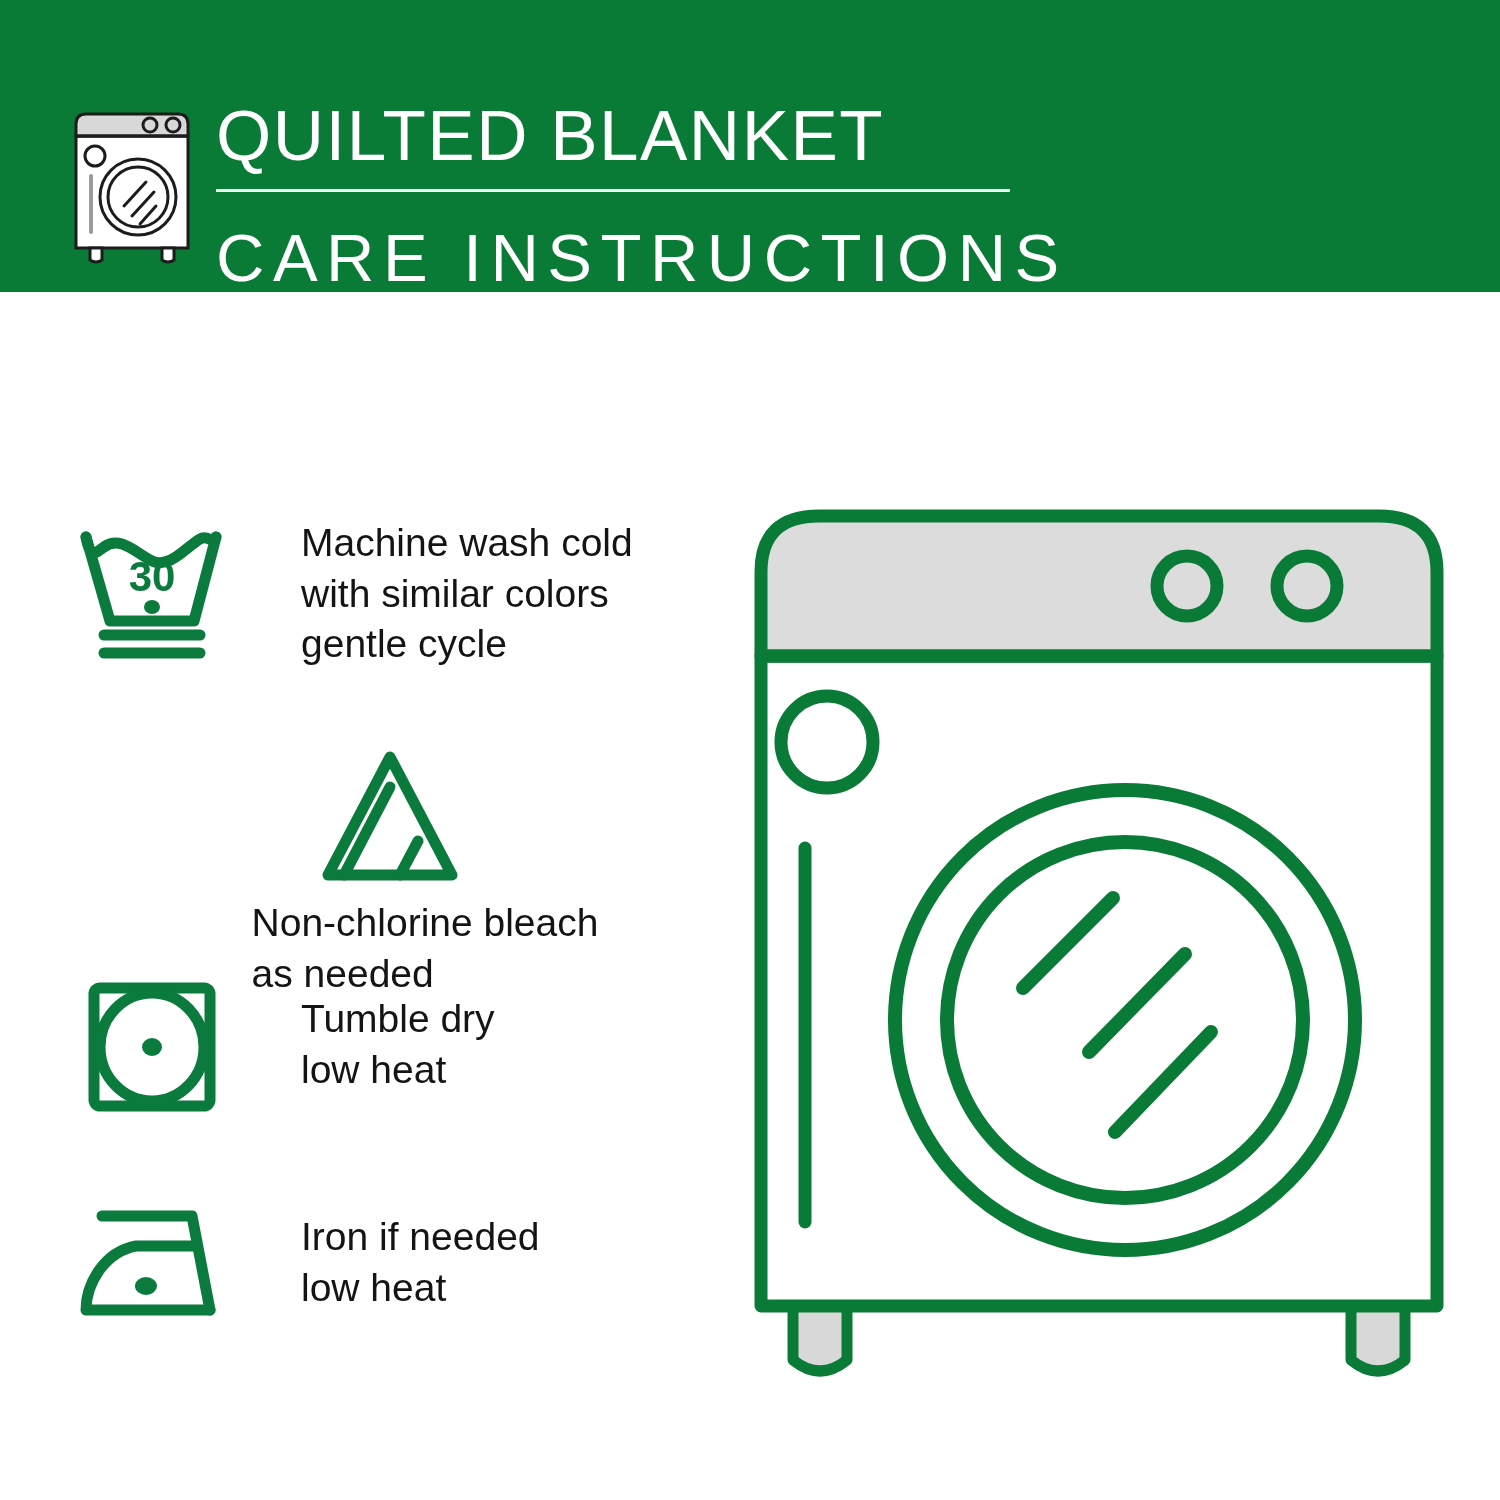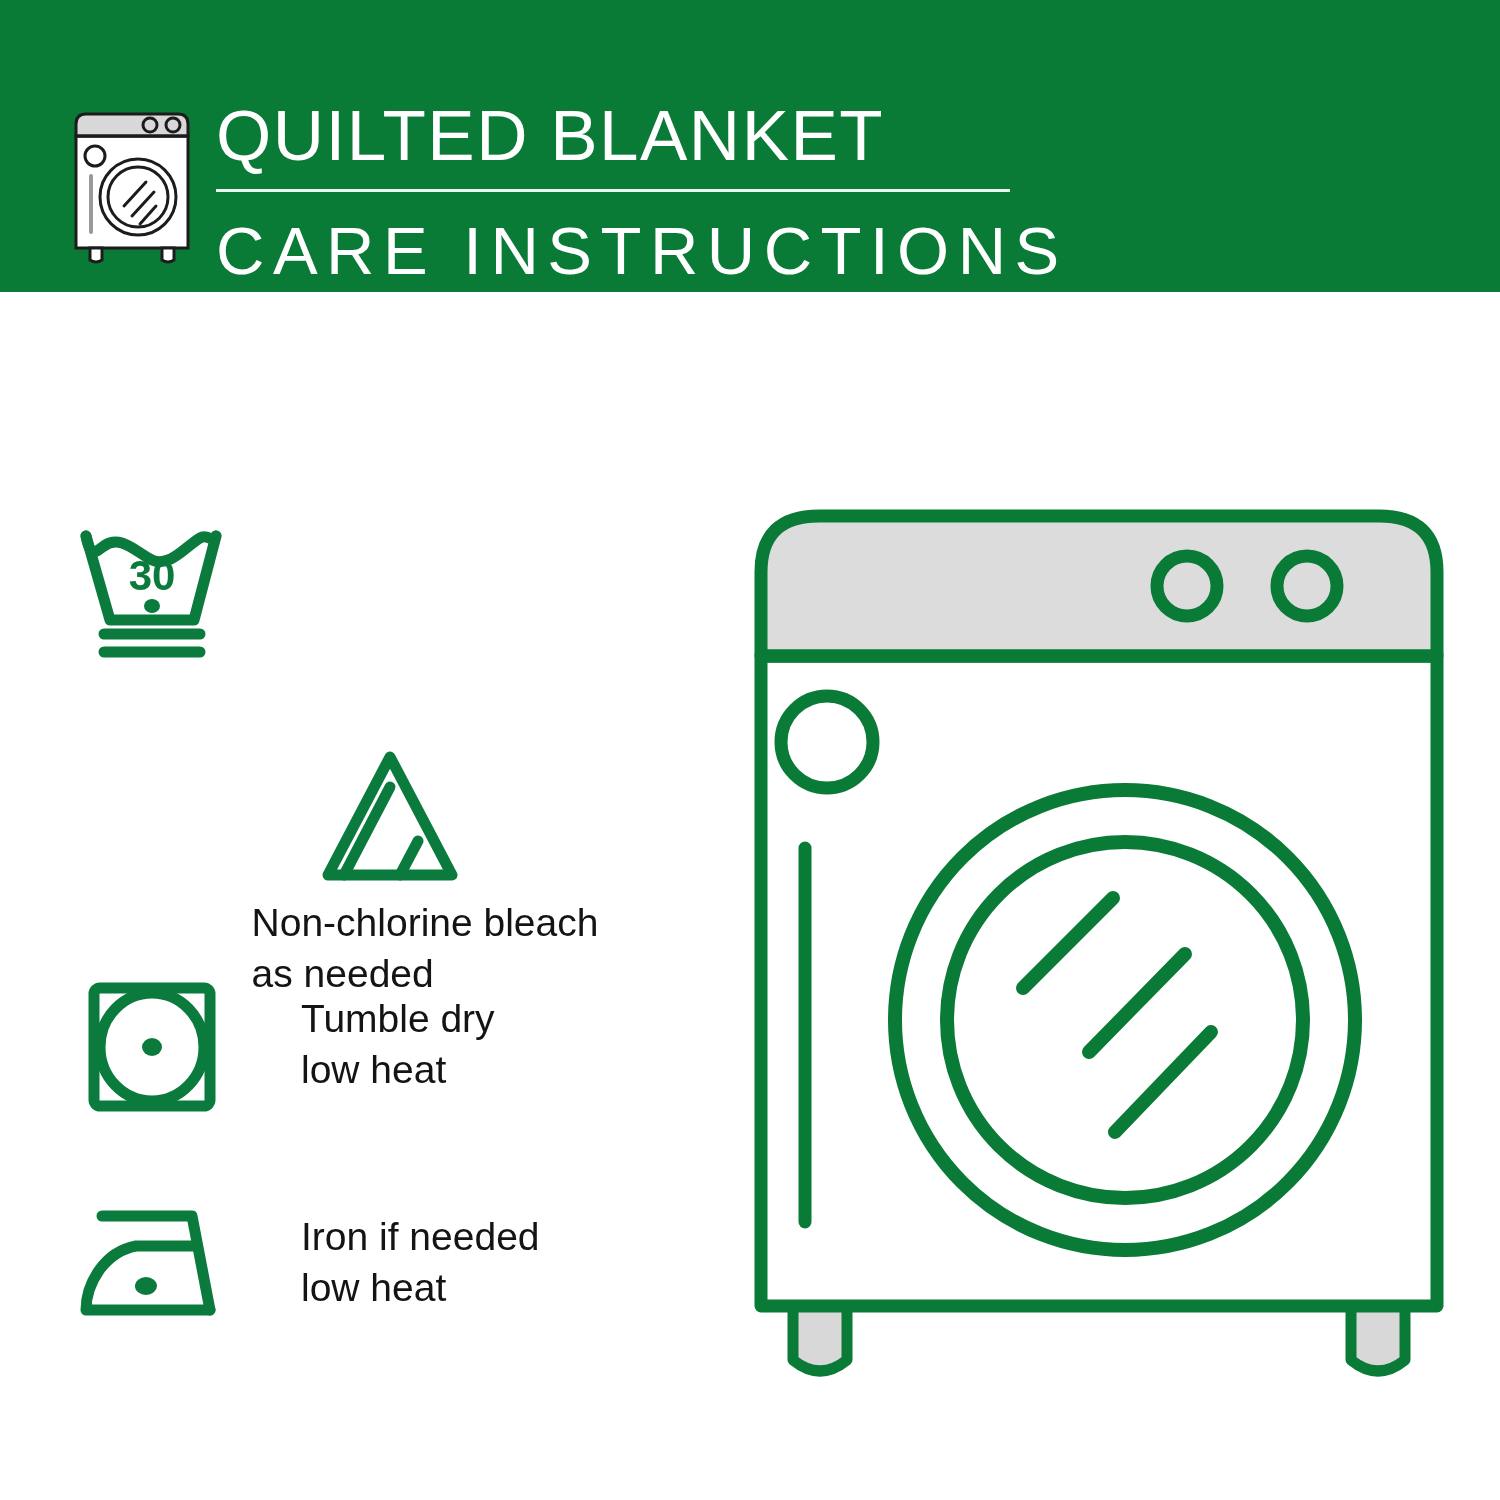--- a/index.html
+++ b/index.html
@@ -59,21 +59,21 @@
 
   .title-rule {
     margin-top: 18px;
     width: 794px;
     height: 3px;
     background: #ffffff;
     opacity: .92;
   }
 
   .title-sub {
-    margin-top: 25px;
+    margin-top: 32px;
     font-family: "Liberation Sans", "DejaVu Sans", sans-serif;
     font-size: 67px;
     font-weight: 300;
     letter-spacing: 8.5px;
     color: #ffffff;
     line-height: 1.0;
     white-space: nowrap;
   }
 
   
@@ -180,20 +180,23 @@
 
             <line x1="30" y1="116" x2="126" y2="116"></line>
             <line x1="30" y1="134" x2="126" y2="134"></line>
           </g>
 
           <text x="78" y="72" text-anchor="middle" font-family="Liberation Sans, DejaVu Sans, sans-serif" font-size="42" font-weight="700" fill="#0b7a3d">30</text>
 
           <ellipse cx="78" cy="88" rx="8" ry="7" fill="#0b7a3d"></ellipse>
         </svg>
       </div>
+      <div class="care-text">Machine wash cold
+with similar colors
+gentle cycle</div>
     </div>
 
     <div class="care-row care-row-1">
       <div class="care-symbol">
         <svg viewBox="0 0 165 150" width="165" height="150" aria-hidden="true">
           <g fill="none" stroke="#0b7a3d" stroke-width="11" stroke-linecap="round" stroke-linejoin="round">
 
             <path d="M78 16 L140 134 L16 134 Z"></path>
 
             <line x1="78" y1="46" x2="32" y2="134"></line>

